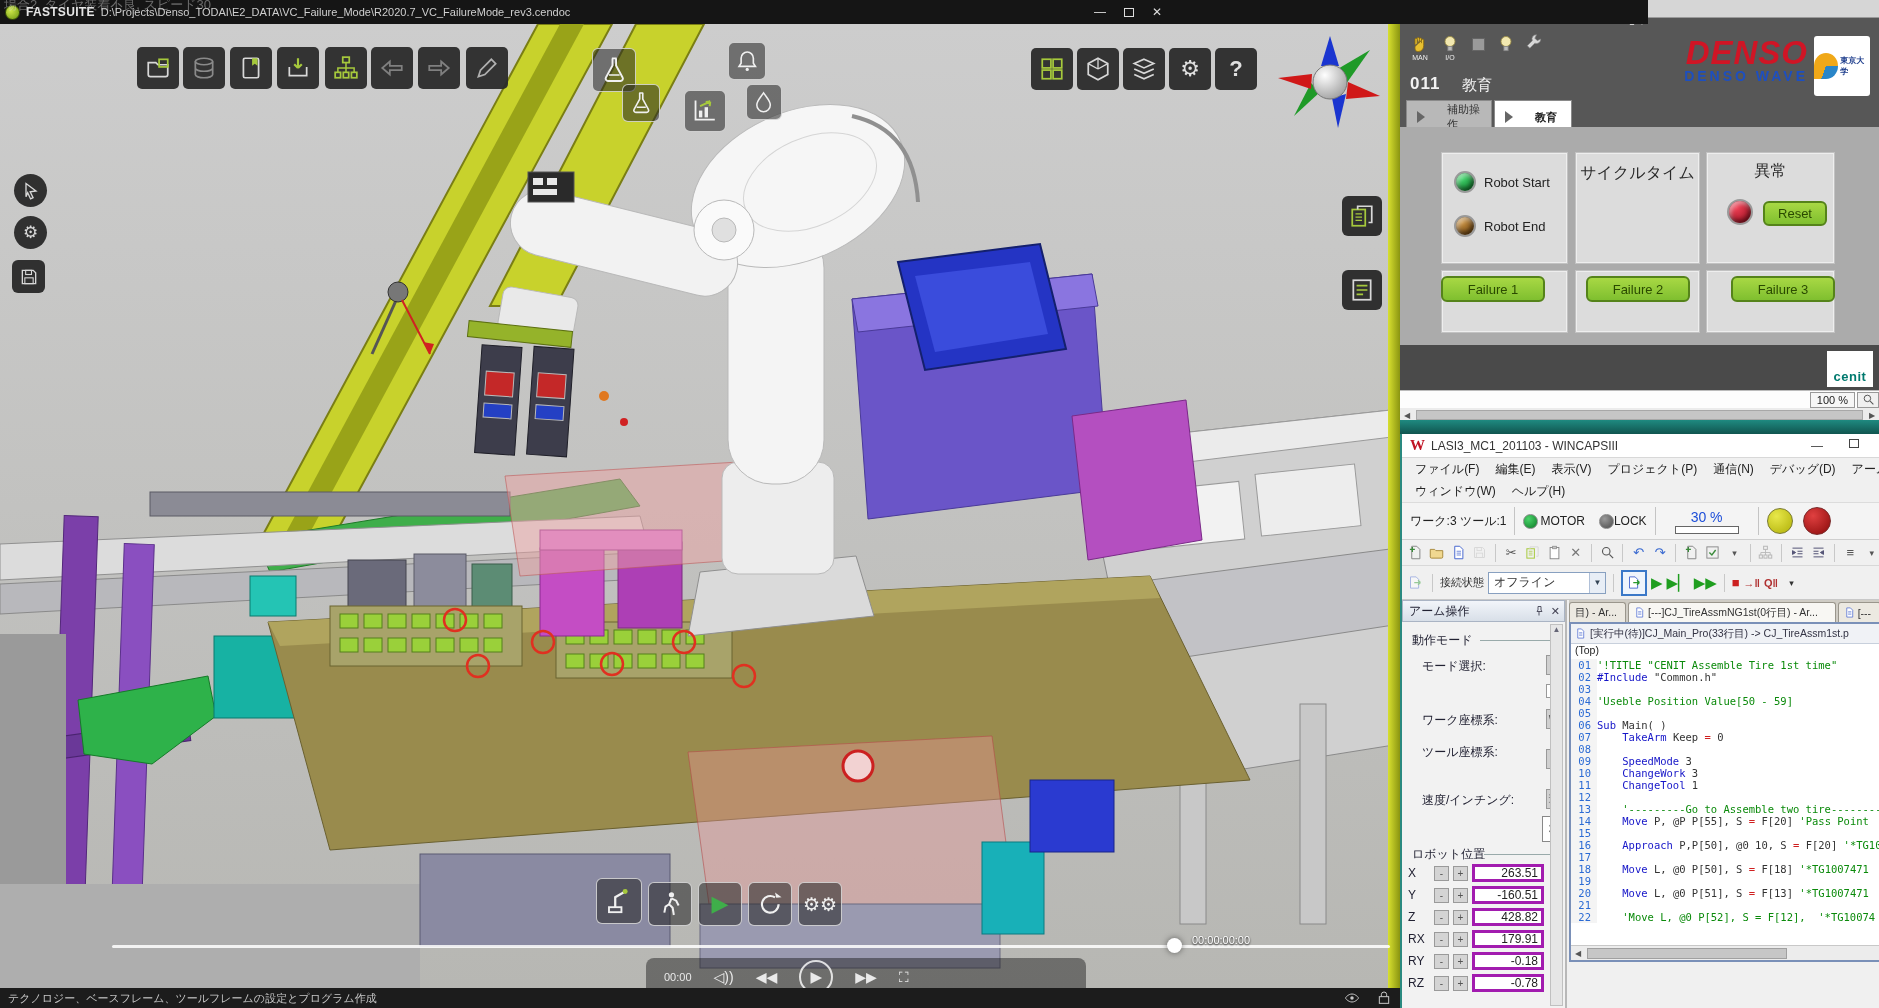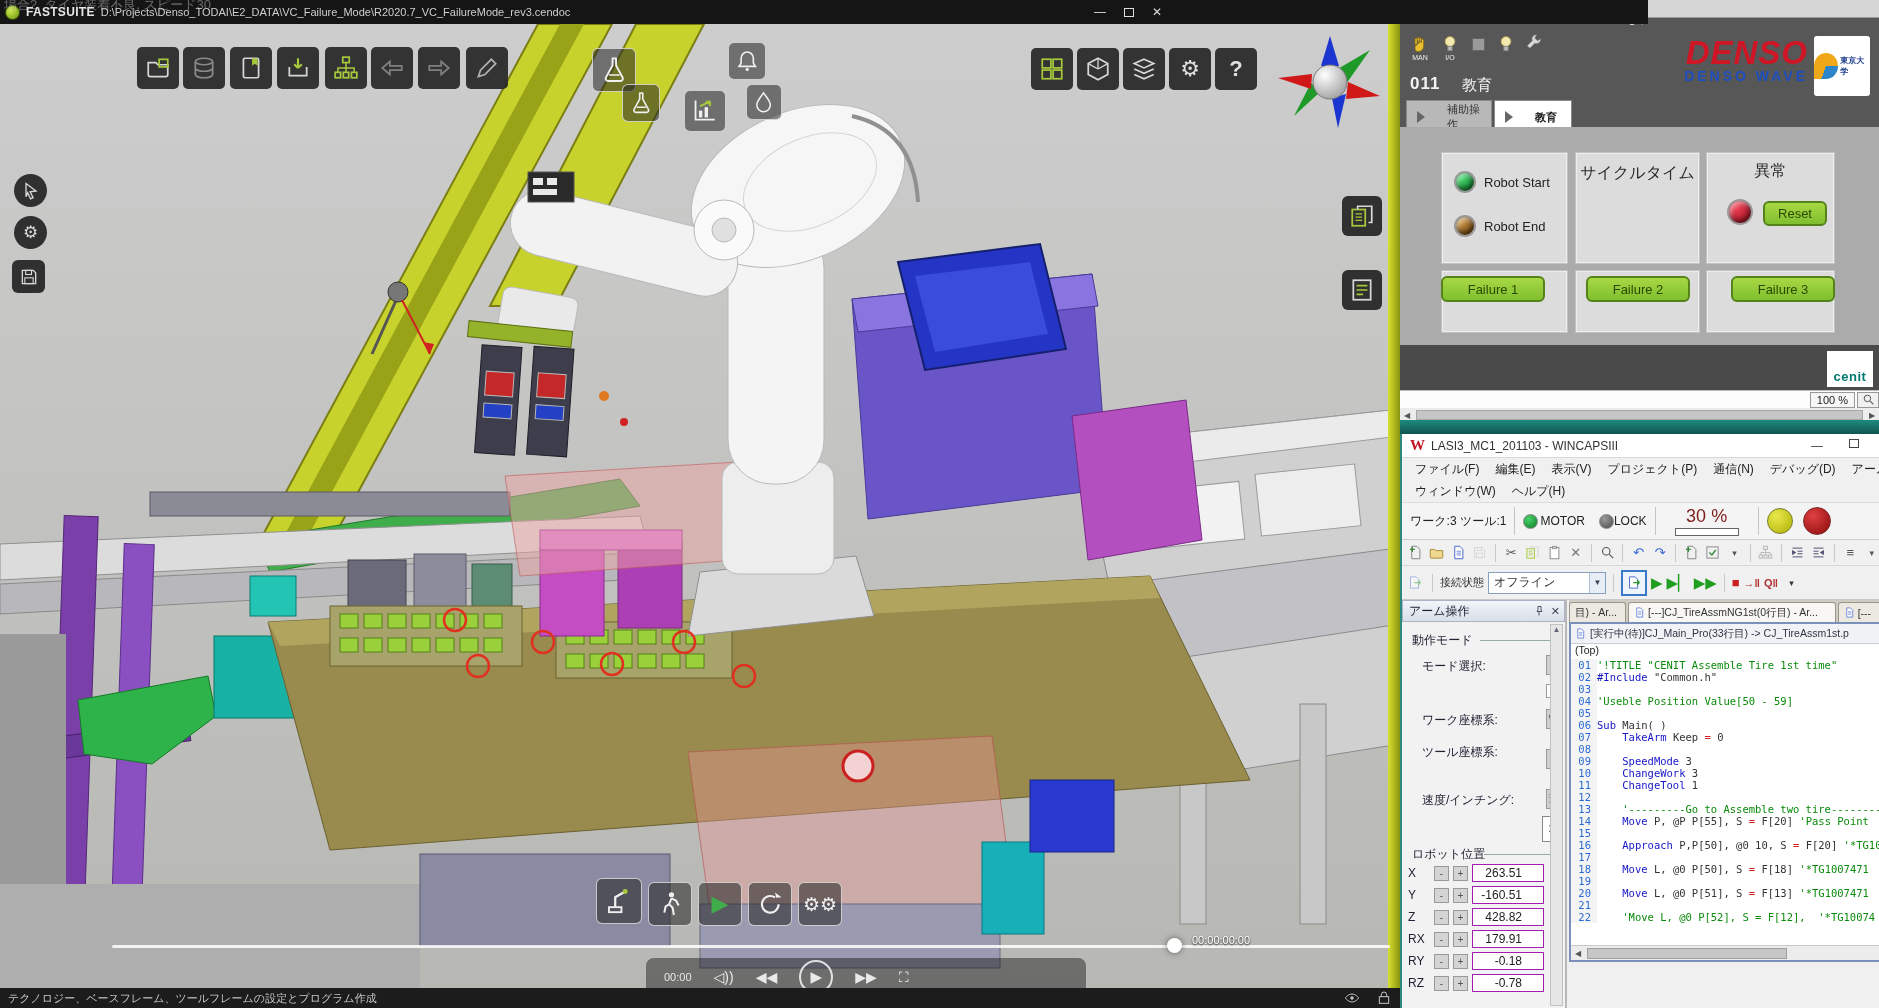--- a/index.html
+++ b/index.html
@@ -74,21 +74,21 @@
   .wlogo{color:#c01525;font-weight:bold;font-size:15px;margin:0 6px 0 8px;font-family:"Liberation Serif",serif}
   .wc-winctl{margin-left:auto;display:flex;gap:26px;padding-right:22px;color:#444}
   .wc-menu{position:absolute;left:0;width:479px;height:22px;display:flex;align-items:center;gap:2px;padding-left:6px;background:#f0f0f0;font-size:12px;overflow:hidden}
   .menu-item{padding:2px 7px;white-space:nowrap;cursor:default}
   .wc-status{position:absolute;left:0;top:68px;width:479px;height:38px;background:#f4f4f4;border-top:1px solid #dcdcdc;border-bottom:1px solid #cfcfcf;display:flex;align-items:center;font-size:12px}
   .vsep{width:1px;height:28px;background:#c4c4c4;margin:0 8px}
   .minled{width:15px;height:15px;border-radius:50%;border:1px solid #888}
   .minled.g{background:radial-gradient(circle at 35% 30%,#4ad46a,#0c7a26)}
   .minled.k{background:radial-gradient(circle at 35% 30%,#9a9a9a,#4a4a4a)}
   .speedwrap{display:flex;flex-direction:column;align-items:center;width:86px}
-  .speedtxt{font-size:18px;color:#7f1d1d}
+  .speedtxt{font-size:14px;color:#1d4ed8}
   .speedbar{width:64px;height:8px;border:1px solid #666;background:#fff;margin-top:1px}
   .speedbar .fill{height:100%;width:30%;background:#2e7ad8}
   .bigdot{border-radius:50%;border:1px solid #7a7a30}
   .wc-tb1{position:absolute;left:0;top:106px;width:479px;height:26px;background:#f0f0f0;border-bottom:1px solid #d8d8d8;display:flex;align-items:center;gap:3px;padding-left:4px;font-size:13px;color:#555;overflow:hidden}
   .wc-tb1 svg,.wc-tb2 svg{width:15px;height:15px}
   .tbsep{width:1px;height:18px;background:#c8c8c8;margin:0 3px}
   .tbico{width:19px;height:19px;display:flex;align-items:center;justify-content:center;cursor:pointer}
   .wc-tb2{position:absolute;left:0;top:132px;width:479px;height:34px;background:#f0f0f0;border-bottom:1px solid #c8c8c8;display:flex;align-items:center;gap:4px;padding-left:4px;font-size:11px;color:#333;overflow:hidden}
   .dropdown{width:118px;height:22px;background:#fff;border:1px solid #88a0c0;display:flex;align-items:center;padding-left:5px;font-size:12px}
   .dropdown .dd{margin-left:auto;width:16px;height:100%;background:#e8eef6;border-left:1px solid #b0c0d8;display:flex;align-items:center;justify-content:center;font-size:8px;color:#345}
@@ -101,21 +101,21 @@
   .pane-h{height:22px;background:linear-gradient(#f2f5fa,#d8dfe8);border:1px solid #aab4c4;display:flex;align-items:center;font-size:12px;padding-left:6px;color:#223}
   .pane-h .hico{margin-left:auto;display:flex;gap:6px;padding-right:4px;color:#445;font-size:11px}
   .armlbl{position:absolute;font-size:12px;color:#223}
   .secline{position:absolute;height:1px;background:#9aa;}
   .clipbox{position:absolute;width:15px;height:20px;background:#d0d0d0;border:1px solid #999;font-size:10px;color:#555;display:flex;align-items:center;justify-content:center;overflow:hidden}
   .chk{position:absolute;width:14px;height:14px;background:#fff;border:1px solid #999;color:#7a9;font-size:11px;display:flex;align-items:center;justify-content:center}
   .spdval{position:absolute;width:20px;height:26px;background:#fff;border:1px solid #888;font-size:12px;display:flex;align-items:center;justify-content:center}
   .pos-row{position:absolute;left:6px;width:158px;height:22px;display:flex;align-items:center;gap:4px}
   .pos-row .ax{width:22px;font-size:12px;color:#223}
   .pos-row .mini{width:15px;height:15px;background:#d4d4d4;border:1px solid #9a9a9a;font-size:10px;color:#555;display:flex;align-items:center;justify-content:center;cursor:pointer}
-  .pos-row .pos-val{width:72px;height:18px;background:#fff;border:1px solid #a21caf;font-size:12px;display:flex;align-items:center;justify-content:flex-end;padding-right:21px}
+  .pos-row .pos-val{width:72px;height:18px;background:#fff;border:3px solid #a21caf;font-size:12px;display:flex;align-items:center;justify-content:flex-end;padding-right:3px}
   .armscroll{position:absolute;right:2px;top:24px;width:13px;height:382px;background:#e6e6e6;border:1px solid #c0c0c0;font-size:8px;color:#667;text-align:center}
   
   .edcol{position:absolute;left:167px;top:166px;width:312px;height:408px}
   .edtabs{position:absolute;left:0;top:0;width:312px;height:22px;background:#cfccc4;display:flex;align-items:flex-end;gap:2px;overflow:hidden}
   .edtab{height:20px;background:#ece9e1;border:1px solid #9a968c;border-bottom:none;border-radius:3px 3px 0 0;display:flex;align-items:center;gap:3px;padding:0 5px;font-size:10.5px;white-space:nowrap;overflow:hidden;color:#333}
   .edtab svg{width:11px;height:13px;flex:none}
   .edwin{position:absolute;left:0;top:22px;width:312px;height:340px;border:2px solid #7a90b8;background:#fff}
   .edhead{height:20px;background:#f0f2f6;border-bottom:1px solid #c8d0dc;display:flex;align-items:center;gap:4px;padding-left:4px;font-size:10.5px;color:#334;white-space:nowrap;overflow:hidden}
   .edhead svg{width:11px;height:13px;flex:none}
   .edtop{height:15px;font-size:10.5px;padding-left:4px;color:#222}

